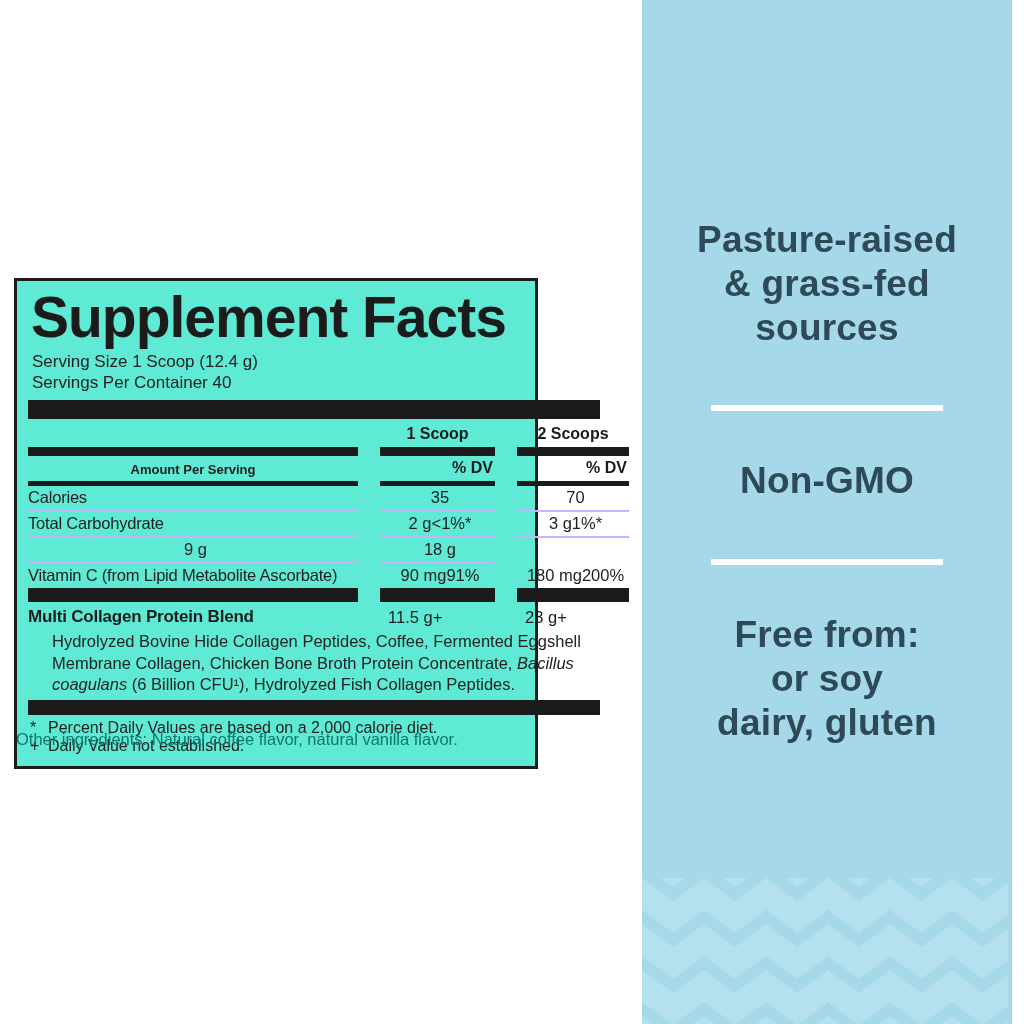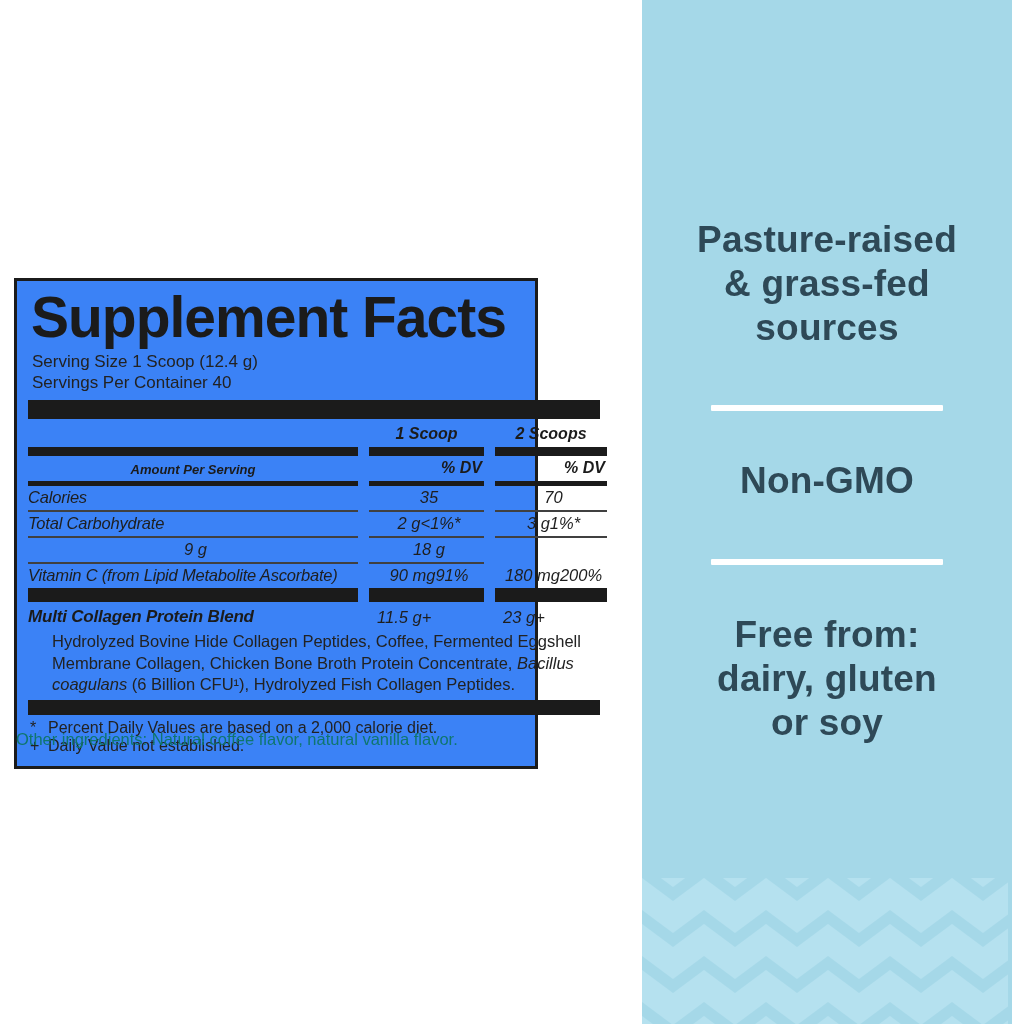--- a/index.html
+++ b/index.html
@@ -3,47 +3,47 @@
 <meta charset="utf-8">
 <style>
   * { margin:0; padding:0; box-sizing:border-box; }
   html,body { width:1024px; height:1024px; background:#ffffff; overflow:hidden;
               font-family:"Liberation Sans", sans-serif; color:#1e1e1e; }
   .canvas { position:relative; width:1024px; height:1024px; background:#fff; }
 
   
   .facts-box {
     position:absolute; left:14px; top:278px; width:524px;
-    border:3px solid #1b1b1b; background:#3b82f6; padding:6px 9px 8px 9px;
+    border:3px solid #1b1b1b; background:#5eead4; padding:6px 9px 8px 9px;
   }
   .facts-title {
     font-size:57px; font-weight:bold; letter-spacing:-1px; line-height:60px;
     color:#1b1b1b; white-space:nowrap; padding-left:5px;
   }
   .serving-line { font-size:17px; line-height:21px; color:#222; padding-left:6px; }
   .serving-block { margin:4px 0 7px 0; }
 
   .bar-full { background:#1b1b1b; width:572px; margin-left:2px; }
   .bar-h20 { height:19px; }
   .bar-h15 { height:15px; margin-top:4px; }
 
-  .cols { display:grid; grid-template-columns:330px 115px 112px; column-gap:11px;
-          width:572px; margin-left:2px;font-style:italic; }
+  .cols { display:grid; grid-template-columns:330px 115px 112px; column-gap:22px;
+          width:572px; margin-left:2px; }
   .seg  { background:#1b1b1b; }
   .seg-h9 { height:9px; } .seg-h5 { height:5px; } .seg-h14 { height:14px; }
 
   .hdr-row { align-items:end; padding:6px 0 4px 0; }
   .hdr-cell { font-size:16px; font-weight:bold; text-align:center; color:#1b1b1b; }
 
   .aps-row { padding:3px 0 4px 0; align-items:end; }
   .aps-name { font-size:13px; font-weight:bold; color:#1b1b1b;text-align:center; }
   .dv-cell { font-size:16px; font-weight:bold; text-align:right; padding-right:2px; color:#1b1b1b; }
 
   .data-row { }
-  .data-row .cell { border-bottom:2px solid #404040; padding:2px 0 3px 0; font-size:16.5px; line-height:19px; }
+  .data-row .cell { border-bottom:2px solid #c4b5fd; padding:2px 0 3px 0; font-size:16.5px; line-height:19px; }
   .data-row.last .cell { border-bottom:none; }
   .name-cell { letter-spacing:-0.2px; }
   .val-cell { display:flex; justify-content:center; padding-left:8px !important; padding-right:3px !important; }
 
   .blend-row { padding:5px 0 2px 0; align-items:end; }
   .blend-name { font-size:17px; font-weight:bold; letter-spacing:-0.2px; color:#1b1b1b; }
   .blend-val { display:flex; justify-content:flex-start; font-size:16.5px; padding:0 4px 0 8px; }
 
   .blend-desc {
     width:540px; margin-left:26px; font-size:16.5px; line-height:21.5px; color:#222; margin-top:2px;
@@ -212,22 +212,22 @@
     <div class="divider divider-1" style="background: rgb(255, 255, 255);"></div>
 
     <div class="claim claim-2" style="color: rgb(46, 73, 87);">
       <div>Non-GMO</div>
     </div>
 
     <div class="divider divider-2" style="background: rgb(255, 255, 255);"></div>
 
     <div class="claim claim-3" style="color: rgb(46, 73, 87);">
       <div>Free from:</div>
+      <div>or soy</div>
       <div>dairy, gluten</div>
-      <div>or soy</div>
     </div>
 
     <svg class="chevrons" width="366" height="146" viewBox="0 0 366 146" xmlns="http://www.w3.org/2000/svg">
       <defs>
         <pattern id="chev" width="62" height="46" patternUnits="userSpaceOnUse">
           <polygon class="chev-poly" points="0,0 31,23 62,0 62,32 31,55 0,32" fill="#b5e1ef"></polygon>
           <polygon class="chev-poly" points="0,-46 31,-23 62,-46 62,-14 31,9 0,-14" fill="#b5e1ef"></polygon>
         </pattern>
       </defs>
       <rect x="0" y="0" width="366" height="146" fill="url(#chev)"></rect>

